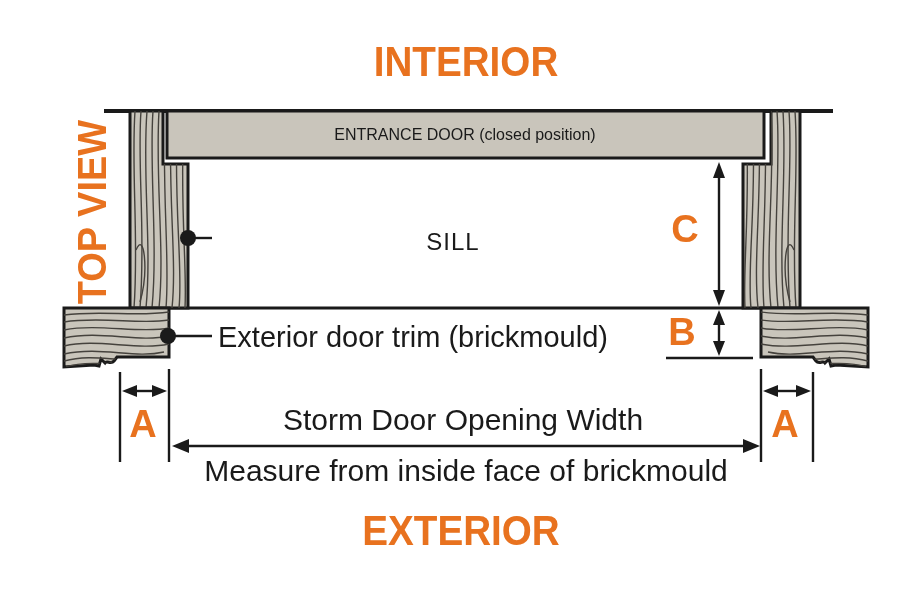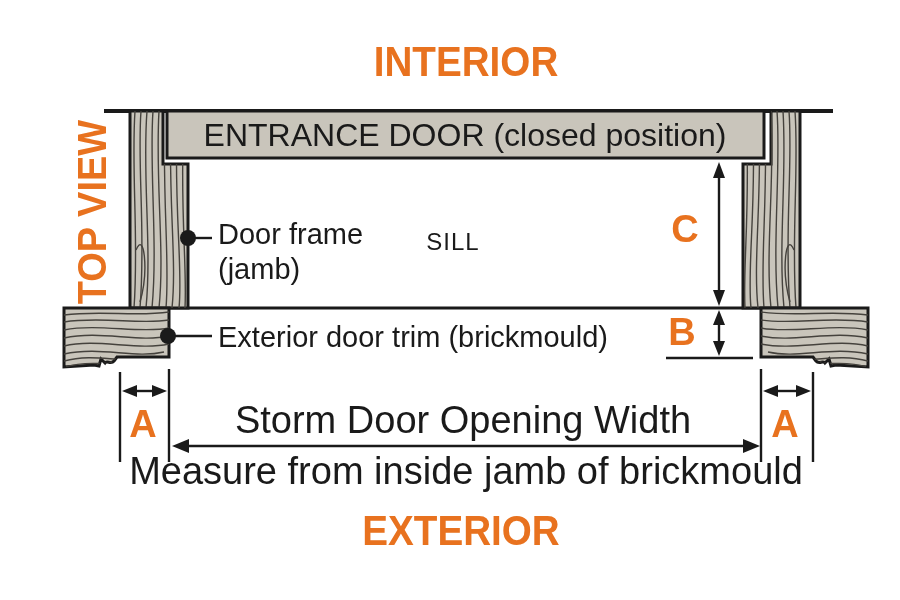--- a/index.html
+++ b/index.html
@@ -22,24 +22,24 @@
   .dim{stroke:var(--outline);stroke-width:2.4;fill:none;}
   .dimhead{fill:var(--outline);stroke:none;}
   .dot{fill:var(--outline);}
 
   .lbl{position:absolute;color:#1a1a1a;white-space:nowrap;}
   .center{transform:translate(-50%,-50%);}
   .orange{color:var(--accent-orange);font-weight:bold;}
   .hdr{font-size:42px;letter-spacing:0px;}
   .hdr-squeeze{transform:translate(-50%,-50%) scaleX(0.92);}
   .dimletter{font-size:38px;}
-  .body30{font-size:38px;}
+  .body30{font-size:30px;}
   .body29{font-size:29px;line-height:35px;}
   .sill{font-size:24px;letter-spacing:1px;}
-  .doorbar-label{font-size:32px;}
+  .doorbar-label{font-size:16px;}
   .topview{
     transform:translate(-50%,-50%) rotate(-90deg) scaleX(0.95);
     font-size:40px;
   }
 </style>
 </head>
 <body>
 
 <div id="stage">
 
@@ -170,36 +170,32 @@
       <circle class="dot" cx="152" cy="336" r="8"></circle>
     </g>
   </svg>
 
   <div class="lbl orange hdr hdr-squeeze" style="left:450px;top:62px;">INTERIOR</div>
 
   <div class="lbl orange topview" style="left:76px;top:212px;">TOP VIEW</div>
 
   <div class="lbl doorbar-label center" style="left:449px;top:135px;">ENTRANCE DOOR (closed position)</div>
 
-  <div class="lbl body29" style="left:202px;top:217px;">
-    <div>Door frame</div>
-    <div>(jamb)</div>
-  </div>
 
   <div class="lbl sill center" style="left:437px;top:242px;">SILL</div>
 
   <div class="lbl orange dimletter center" style="left:669px;top:229px;">C</div>
 
   <div class="lbl orange dimletter center" style="left:666px;top:332px;">B</div>
 
   <div class="lbl body29" style="left:202px;top:337px;transform:translateY(-50%);text-align:right;">Exterior door trim (brickmould)</div>
 
   <div class="lbl orange dimletter center" style="left:127px;top:424px;">A</div>
 
   <div class="lbl orange dimletter center" style="left:769px;top:424px;">A</div>
 
   <div class="lbl body30 center" style="left:447px;top:420px;">Storm Door Opening Width</div>
 
-  <div class="lbl body30 center" style="left:450px;top:471px;">Measure from inside jamb of brickmould</div>
+  <div class="lbl body30 center" style="left:450px;top:471px;">Measure from inside face of brickmould</div>
 
   <div class="lbl orange hdr hdr-squeeze" style="left:445px;top:531px;">EXTERIOR</div>
 
 </div>
 
 </body></html>

